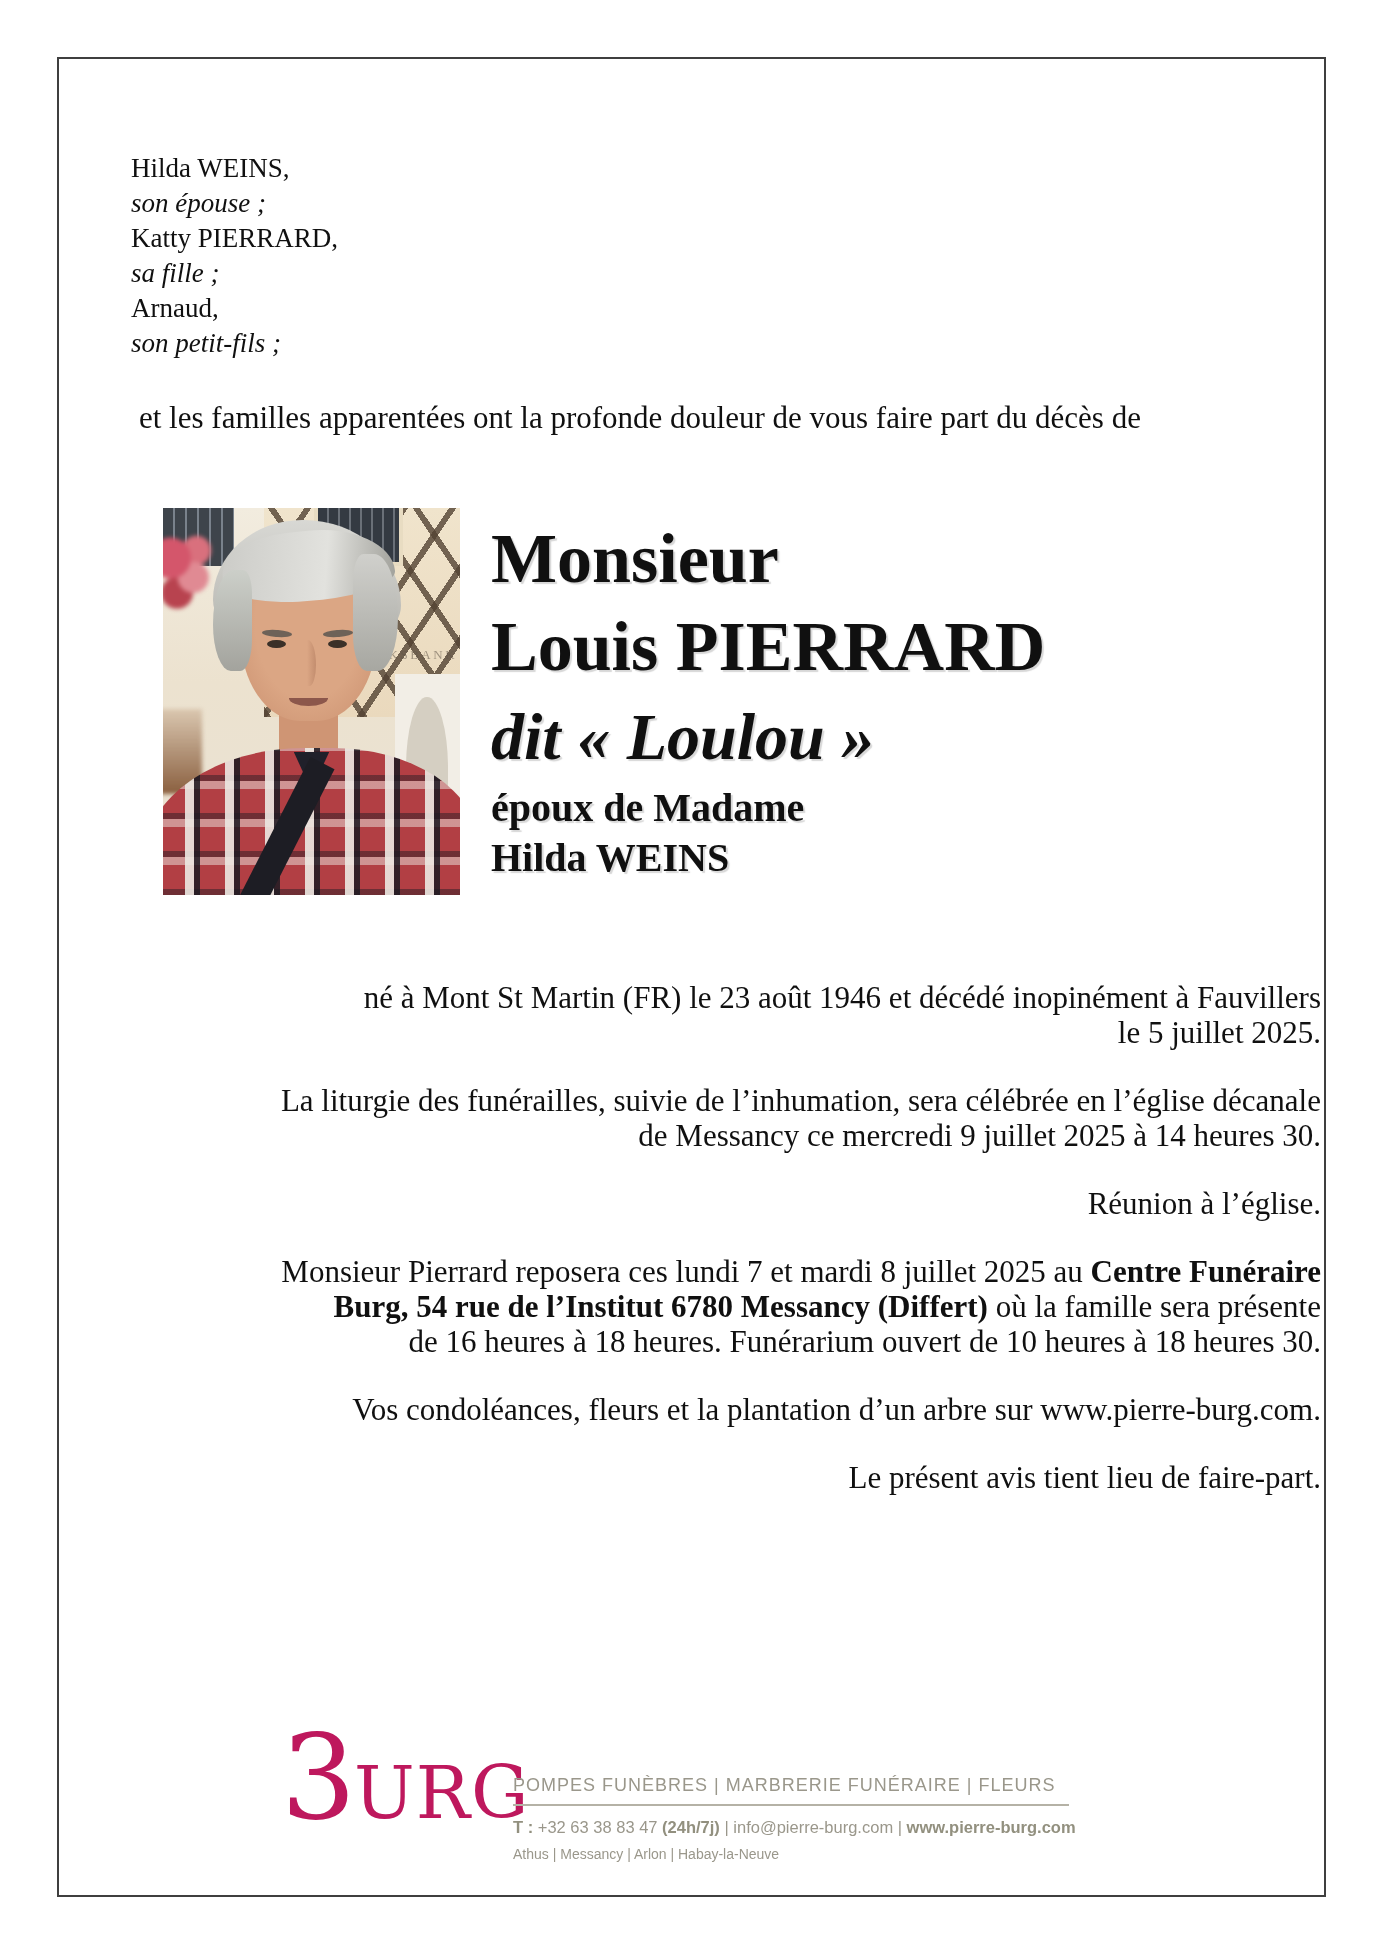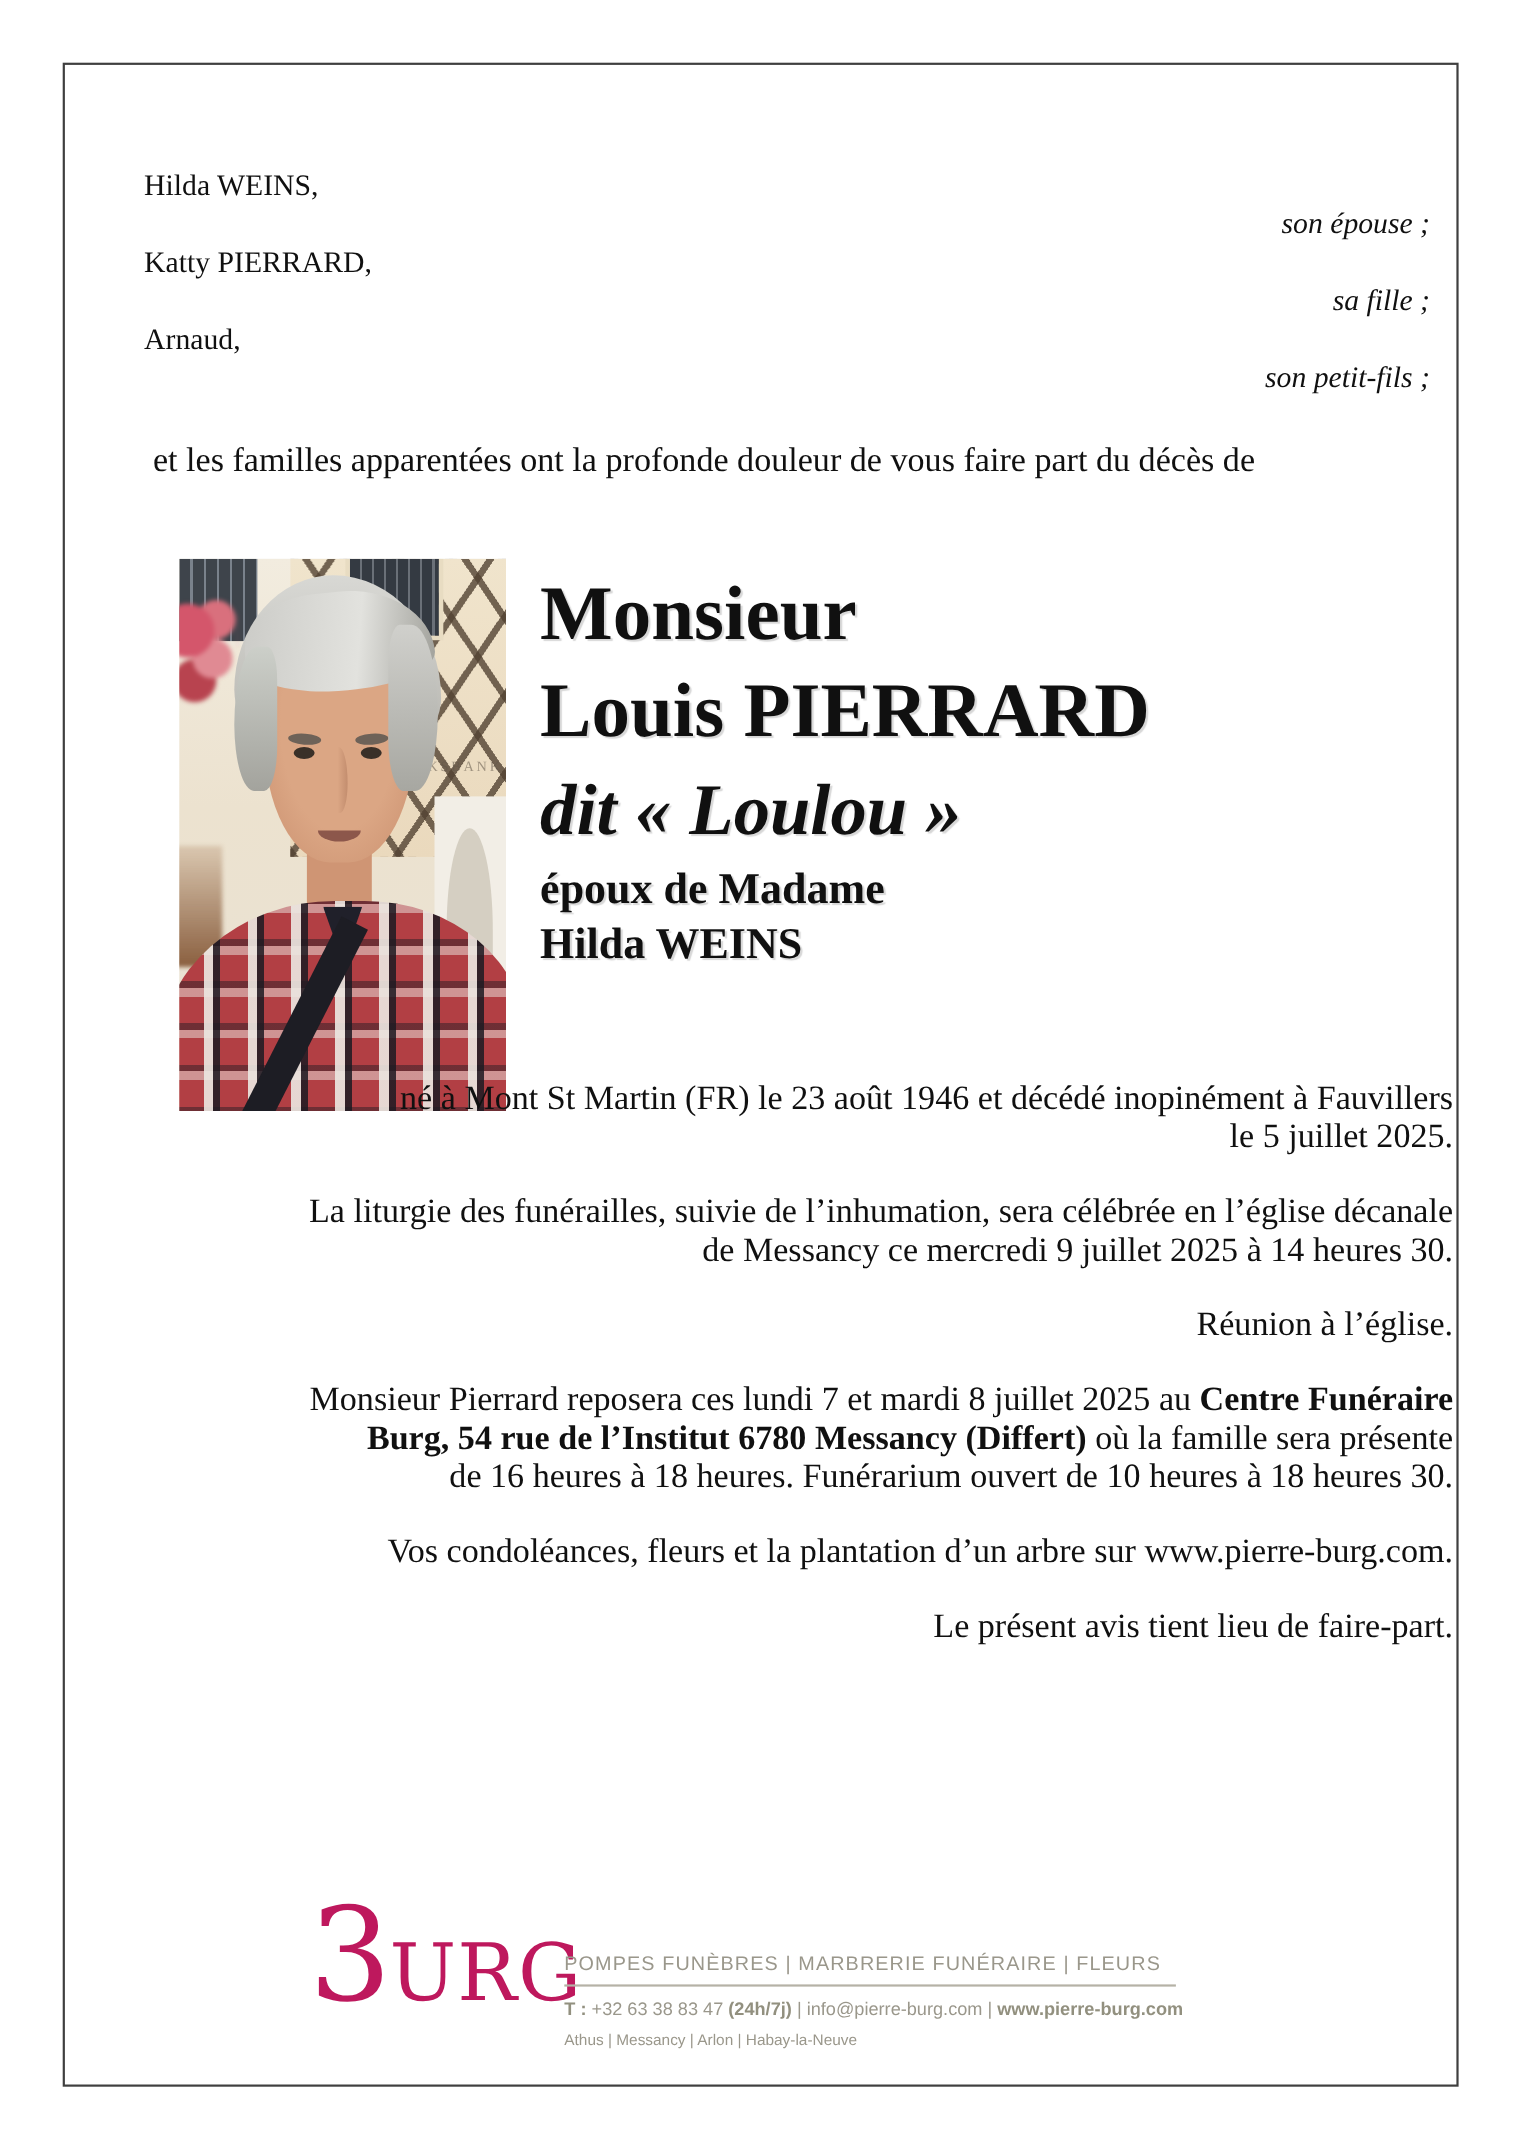--- a/index.html
+++ b/index.html
@@ -2,26 +2,26 @@
 <html><head>
 <meta charset="utf-8">
 <style>
   html,body{margin:0;padding:0;background:#ffffff;}
   body{width:1378px;height:1949px;position:relative;font-family:"Liberation Serif",serif;color:#101010;}
   .sheet{position:absolute;left:57px;top:57px;width:1265px;height:1836px;border:2px solid #3f3f3f;background:#ffffff;}
 
   
   .names{position:absolute;left:72px;top:92px;right:24px;}
   .nline{font-size:27px;line-height:35px;white-space:nowrap;}
-  .nline.right{text-align:right;font-style:italic;}
+  .nline.right{font-style:italic;}
 
   .announce{position:absolute;left:80px;top:341px;font-size:31px;line-height:35px;white-space:nowrap;}
 
   
-  .photo{position:absolute;left:104px;top:449px;width:297px;height:502px;overflow:hidden;
+  .photo{position:absolute;left:104px;top:449px;width:297px;height:387px;overflow:hidden;
          background:linear-gradient(180deg,#f2ecdf 0%,#ece2cf 45%,#e9e2d4 100%);}
   .photo>div{position:absolute;}
   .lattice{left:34%;top:0;width:66%;height:54%;
     background:
       repeating-linear-gradient(56deg, rgba(82,66,50,.8) 0 6px, transparent 6px 40px),
       repeating-linear-gradient(-56deg, rgba(82,66,50,.8) 0 6px, transparent 6px 40px),
       linear-gradient(180deg,#f0e4cc,#ead9bd);}
   .window-left{left:0;top:0;width:24%;height:15%;
     background:repeating-linear-gradient(90deg,#3e444b 0 10px,#7a828c 10px 12px);border-bottom:4px solid #efe9dc;}
   .window-mid{left:51%;top:0;width:27%;height:14%;

